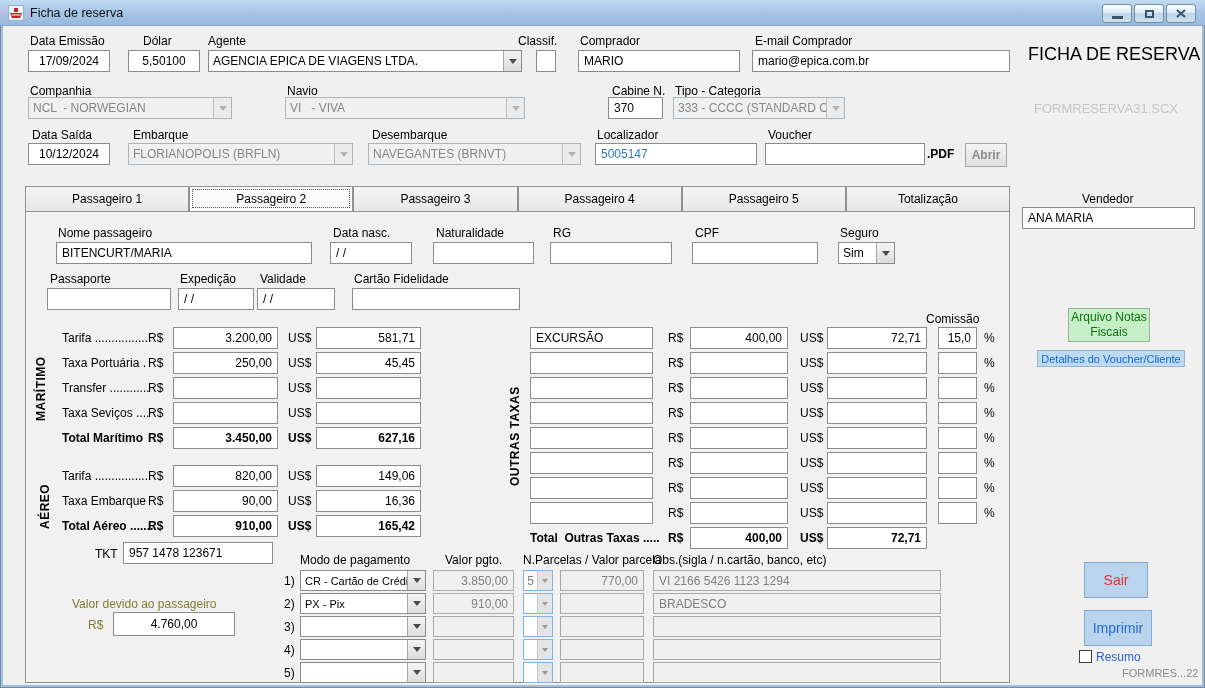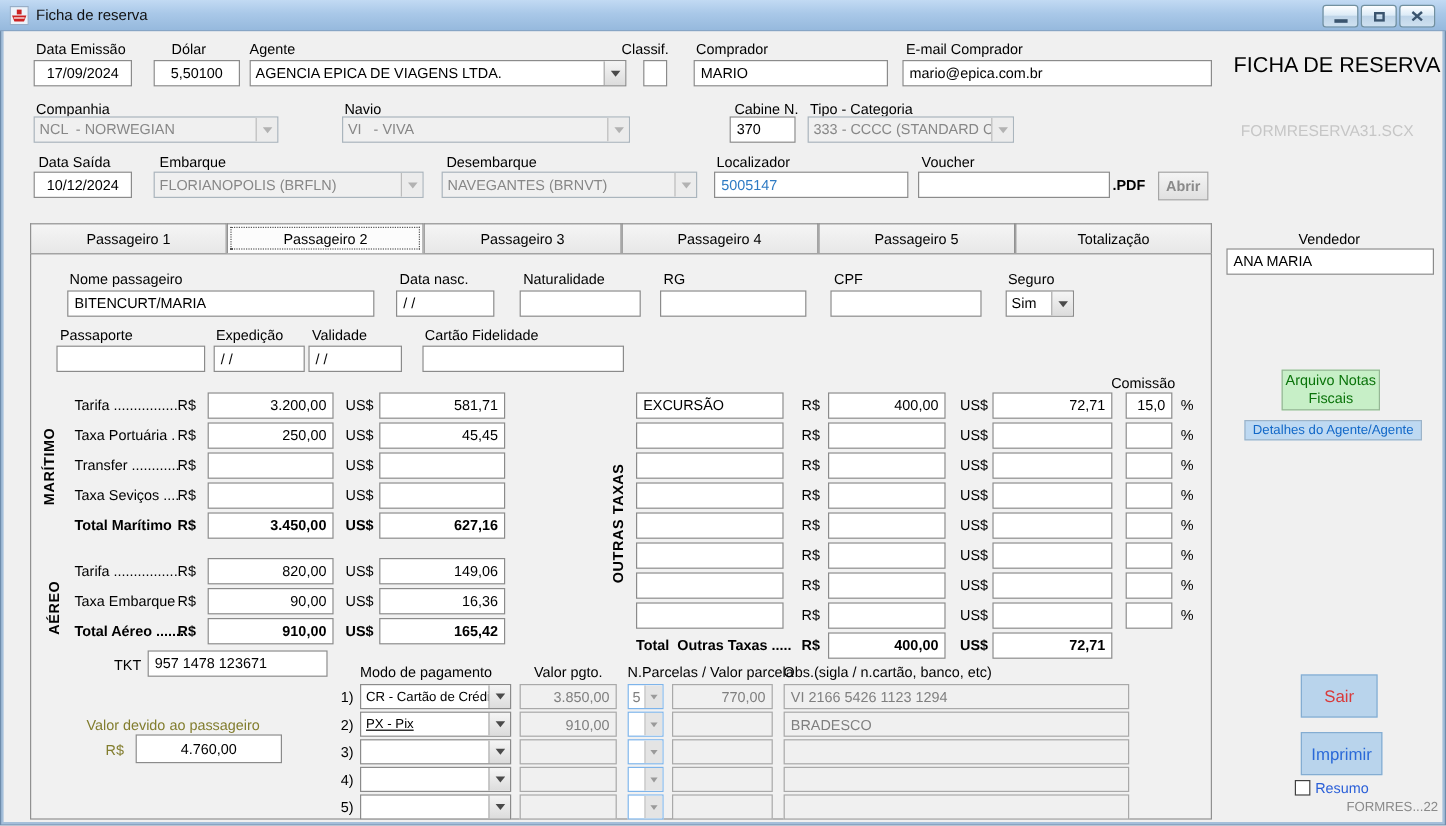--- a/index.html
+++ b/index.html
@@ -386,21 +386,21 @@
   <div class="spin" style="left:523px;top:570px;width:30px;">
     <span class="stxt">5</span>
     <span class="sbtn">
         <span class="tri"></span>
       </span>
   </div>
   <div class="tb pay num" style="left:560px;top:570px;width:84px;height:21px;">770,00</div>
   <div class="tb pay" style="left:653px;top:570px;width:288px;height:21px;">VI 2166 5426 1123 1294</div>
 
   <span class="lbl" style="left:284px;top:597px;">2)</span>
-  <div class="combo small" style="left:300px;top:593px;width:126px;text-decoration:underline;">
+  <div class="combo small" style="left:300px;top:593px;width:126px;">
     <span class="txt">PX - Pix</span>
     <span class="cbtn">
         <span class="tri"></span>
       </span>
   </div>
   <div class="tb pay num" style="left:433px;top:593px;width:81px;height:21px;">910,00</div>
   <div class="spin" style="left:523px;top:593px;width:30px;">
     <span class="stxt"></span>
     <span class="sbtn">
         <span class="tri"></span>
@@ -457,21 +457,21 @@
         <span class="tri"></span>
       </span>
   </div>
   <div class="tb pay num" style="left:560px;top:662px;width:84px;height:21px;"></div>
   <div class="tb pay" style="left:653px;top:662px;width:288px;height:21px;"></div>
 
   <span class="lbl" style="left:1082px;top:192px;">Vendedor</span>
   <div class="tb" style="left:1022px;top:207px;width:173px;">ANA MARIA</div>
 
   <div class="btn-notas" style="left:1068px;top:308px;width:82px;height:34px;">Arquivo Notas Fiscais</div>
-  <div class="btn-detalhes" style="left:1037px;top:350px;width:148px;height:17px;">Detalhes do Agente/Agente</div>
+  <div class="btn-detalhes" style="left:1037px;top:350px;width:148px;height:17px;">Detalhes do Voucher/Cliente</div>
 
   <div class="btn-big" style="left:1084px;top:562px;width:64px;height:36px;color:#d93a3a;">Sair</div>
   <div class="btn-big" style="left:1084px;top:610px;width:68px;height:36px;color:#2a69d8;">Imprimir</div>
 
   <div class="cb" style="left:1079px;top:650px;"></div>
   <span class="lbl" style="left:1096px;top:650px;color:#2a5fd8;">Resumo</span>
 
   <span class="lbl" style="left:1122px;top:667px;color:#8a8a8a;font-size:11px;">FORMRES...22</span>
 
 </div>

